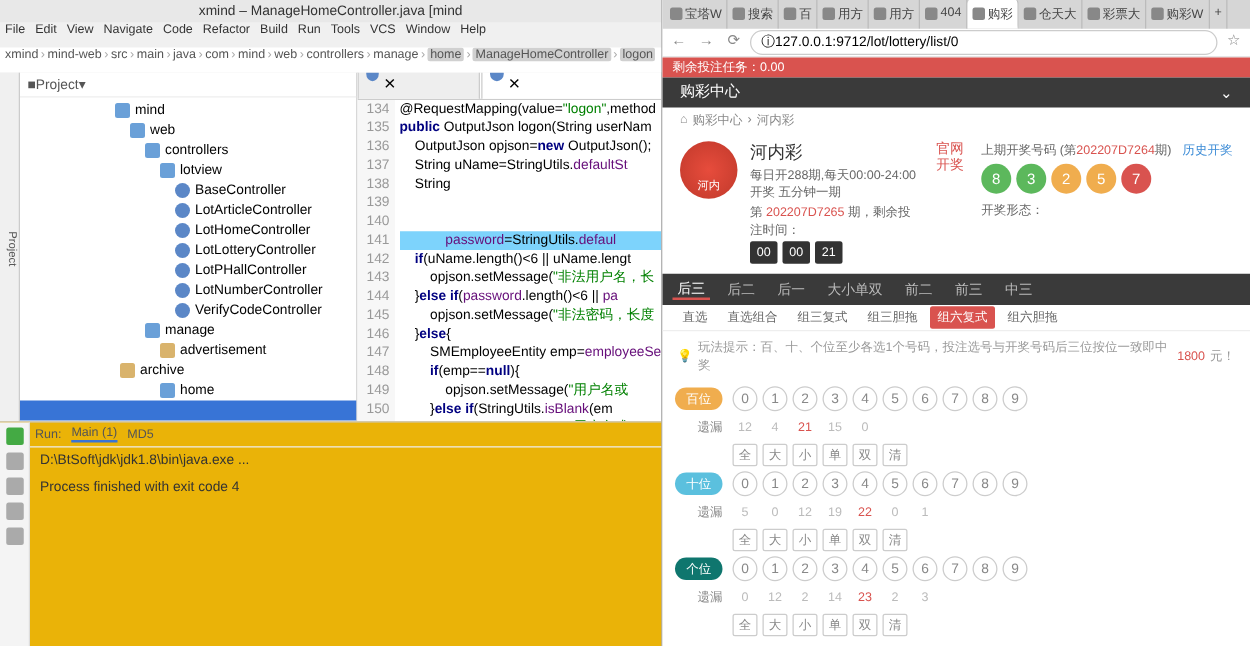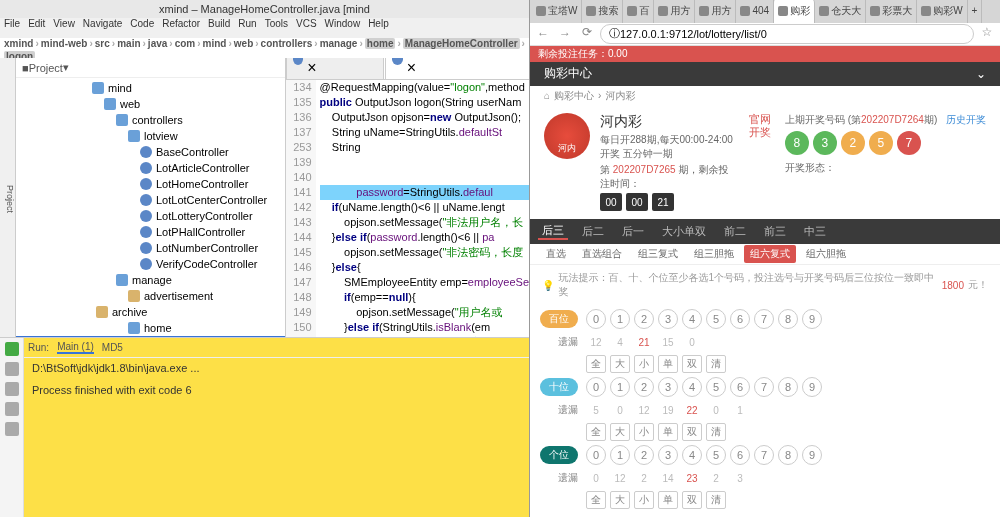--- a/index.html
+++ b/index.html
@@ -1,21 +1,21 @@
 <!DOCTYPE html>
 <html><head>
 <meta charset="utf-8">
 <style>
 * { margin:0; padding:0; box-sizing:border-box; font-family:Arial,"Microsoft YaHei",sans-serif; }
 body { width:1000px; height:517px; display:flex; overflow:hidden; background:#fff; }
 .ide { width:530px; height:517px; display:flex; flex-direction:column; border-right:1px solid #999; background:#f2f2f2; }
 .titlebar { height:18px; background:#e8e8e8; text-align:center; font-size:11px; line-height:18px; color:#333; }
 .menubar { height:20px; background:#f0f0f0; display:flex; padding:0 4px; font-size:10px; align-items:flex-start; gap:8px; }
 .menubar span { color:#333; }
-.crumbar { height:20px; background:#fff; display:flex; align-items:flex-end; font-size:10px; padding:0 4px; gap:2px; flex-wrap:wrap; overflow:hidden;font-weight:bold;}
+.crumbar { height:20px; background:#fff; display:flex; align-items:flex-start; font-size:10px; padding:0 4px; gap:2px; flex-wrap:wrap; overflow:hidden;}
 .crumb { color:#555; }
 .crumb.sel { background:#d0d0d0; border-radius:2px; padding:0 2px; }
 .crumb-sep { color:#aaa; }
 .ide-body { flex:1; display:flex; overflow:hidden; }
 .sidebar-left { width:16px; background:#f0f0f0; border-right:1px solid #ccc; font-size:9px; writing-mode:vertical-rl; text-align:center; padding-top:4px; color:#555;}
 .project-pane { width:270px; background:#fff; border-right:1px solid #ccc; display:flex; flex-direction:column; }
 .project-head { height:20px; font-size:11px; padding:0 6px; display:flex; align-items:center; color:#555; border-bottom:1px solid #eee;}
 .tree { flex:1; overflow:auto; font-size:11px; padding:2px 0; }
 .tree-row { display:flex; align-items:center; height:16px; white-space:nowrap; }
 .tree-row span.lbl { margin-left:2px; }
@@ -30,21 +30,21 @@
 .tab.active { background:#fff; }
 .code { flex:1; display:flex; font-family:Consolas,monospace; font-size:11px; overflow:hidden; }
 .gutter { width:34px; background:#f7f7f7; color:#999; text-align:right; padding:0 4px; }
 .gutter div { height:15px; line-height:15px; }
 .codelines { flex:1; padding-left:4px; }
 .codelines div { height:15px; line-height:15px; white-space:pre; overflow:hidden;}
 .kw { color:#000080; font-weight:bold; }
 .str { color:#008000; }
 .id { color:#660e7a; }
 .hl { background:#7dd3fc; }
-.run-pane { height:180px; border-top:1px solid #ccc; background:#fde047; display:flex; }
+.run-pane { height:180px; border-top:1px solid #ccc; background:#eab308; display:flex; }
 .run-tools { width:24px; background:#f4f4f4; border-right:1px solid #ddd; display:flex; flex-direction:column; align-items:center; padding-top:4px; gap:6px;}
 .run-tools .rt { width:14px; height:14px; background:#aaa; border-radius:2px; }
 .run-body { flex:1; display:flex; flex-direction:column; }
 .run-tabs { height:20px; display:flex; font-size:10px; align-items:center; padding:0 4px; gap:8px; border-bottom:1px solid #eee; color:#555;}
 .console { flex:1; font-family:Consolas,monospace; font-size:11px; padding:4px 8px; }
 .console .cmd { color:#333; }
 .console .hash { background:#3874d6; color:#fff; padding:0 2px; }
 .console .exitmsg { color:#333; margin-top:10px; display:block;}
 
 .browser { width:470px; height:517px; display:flex; flex-direction:column; background:#fff; }
@@ -167,24 +167,20 @@
           <div class="tree-row" style="padding-left: 124px;">
             <span class="ico cls"></span>
             <span class="lbl">LotArticleController</span>
           </div>
           <div class="tree-row" style="padding-left: 124px;">
             <span class="ico cls"></span>
             <span class="lbl">LotHomeController</span>
           </div>
           <div class="tree-row" style="padding-left: 124px;">
             <span class="ico cls"></span>
-            <span class="lbl">LotLotCenterController</span>
-          </div>
-          <div class="tree-row" style="padding-left: 124px;">
-            <span class="ico cls"></span>
             <span class="lbl">LotLotteryController</span>
           </div>
           <div class="tree-row" style="padding-left: 124px;">
             <span class="ico cls"></span>
             <span class="lbl">LotPHallController</span>
           </div>
           <div class="tree-row" style="padding-left: 124px;">
             <span class="ico cls"></span>
             <span class="lbl">LotNumberController</span>
           </div>
@@ -216,21 +212,21 @@
           <div class="tab"><span class="ico cls"></span>MD5.java ×</div>
           <div class="tab active"><span class="ico cls"></span>ManageHomeController.java ×</div>
           <div class="tab"><span class="ico cls"></span>SMEmploye ×</div>
         </div>
       <div class="code">
         <div class="gutter" id="gutter">
             <div>134</div>
             <div>135</div>
             <div>136</div>
             <div>137</div>
-            <div>253</div>
+            <div>138</div>
             <div>139</div>
             <div>140</div>
             <div>141</div>
             <div>142</div>
             <div>143</div>
             <div>144</div>
             <div>145</div>
             <div>146</div>
             <div>147</div>
             <div>148</div>
@@ -270,21 +266,21 @@
       <div class="rt"></div>
     </div>
     <div class="run-body">
       <div class="run-tabs">
         <span>Run:</span>
         <span style="border-bottom:2px solid #3874d6">Main (1)</span>
         <span>MD5</span>
       </div>
       <div class="console">
         <div class="cmd">D:\BtSoft\jdk\jdk1.8\bin\java.exe ...</div>
-        <span class="exitmsg">Process finished with exit code 6</span>
+        <span class="exitmsg">Process finished with exit code 4</span>
       </div>
     </div>
   </div>
 </div>
 
 <div class="browser">
   <div class="btab-bar" id="btabs">
       <div class="btab"><span class="fav"></span>宝塔W</div>
       <div class="btab"><span class="fav"></span>搜索</div>
       <div class="btab"><span class="fav"></span>百</div>

